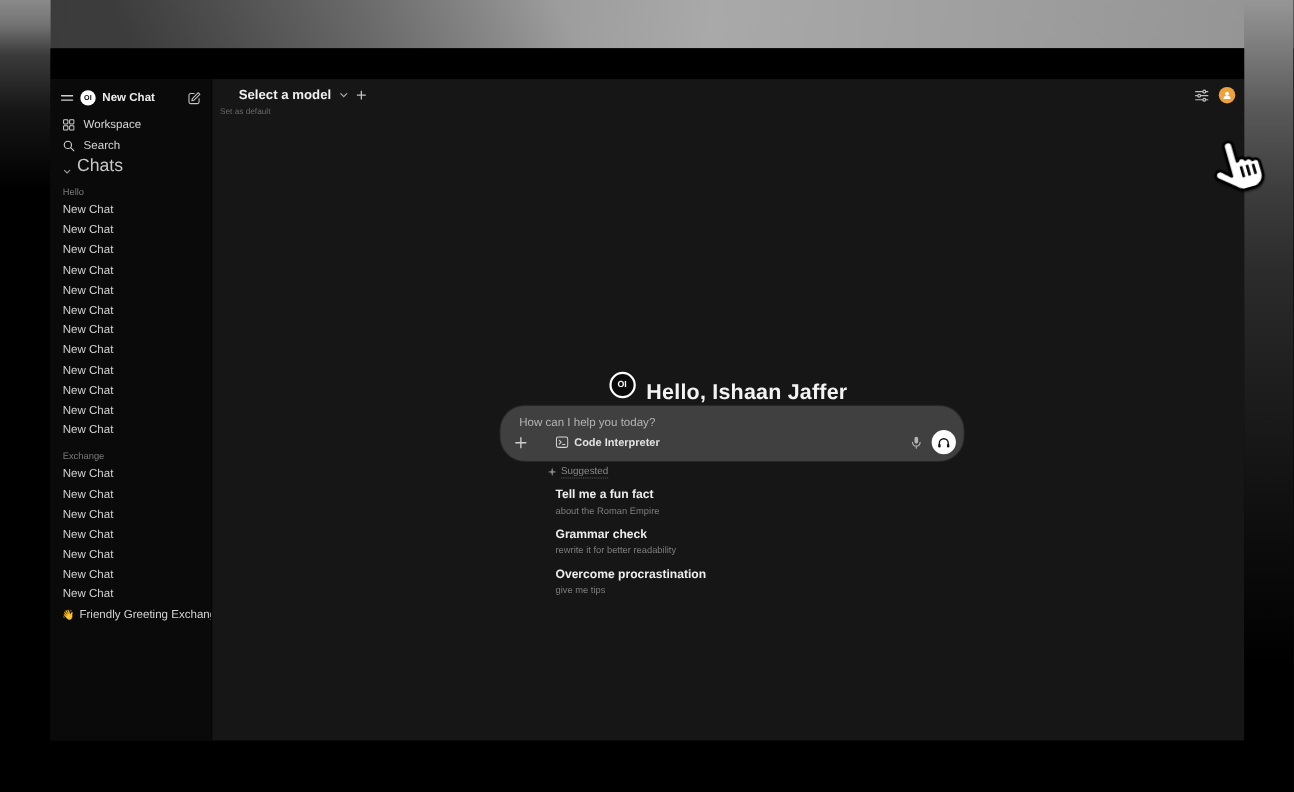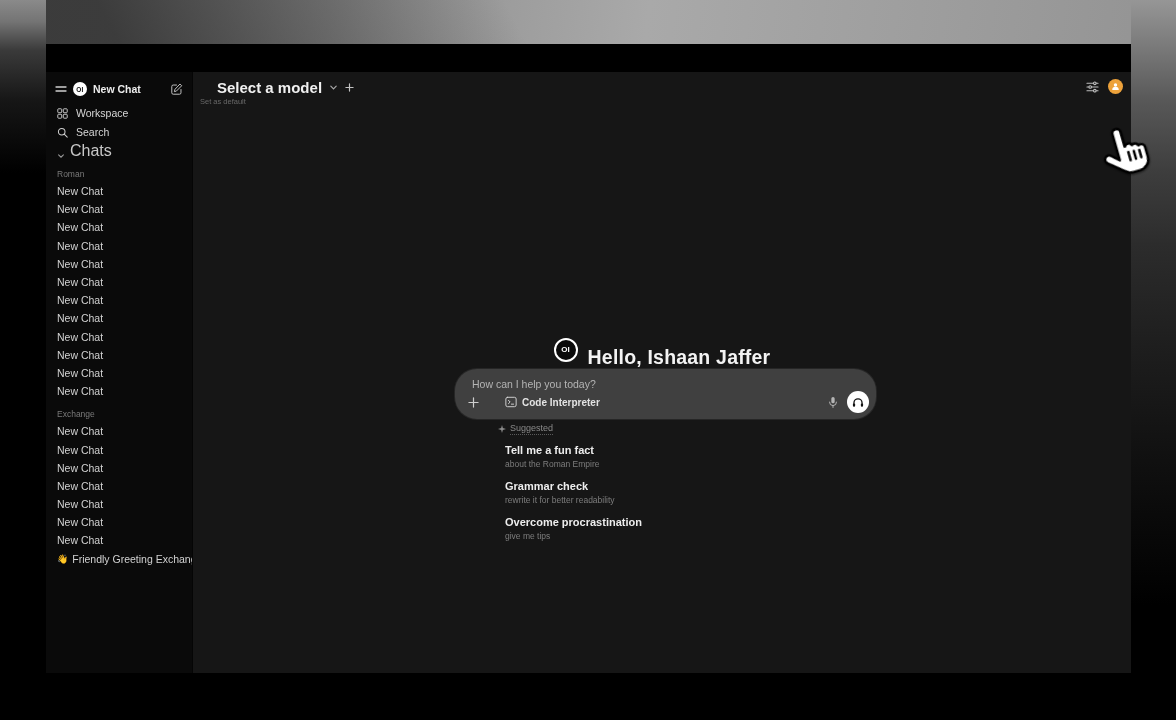--- a/index.html
+++ b/index.html
@@ -37,21 +37,21 @@
   .chats-row { display:flex; align-items:flex-end; gap:5px; height:14px; padding:0 11px;
     margin-top:8px; font-size:16px; color:#c8c8c8; }
   .group-label { font-size:8.5px; color:#7a7a7a; margin:9px 0 3px 11px; }
   .chat-item { display:flex; align-items:center; height:18.2px; padding:0 11px;
     font-size:10.5px; color:#d2d2d2; white-space:nowrap; overflow:hidden; }
   .pinned .emoji { color:#f5b036; font-size:9px; margin-right:4px; }
 
   
   .main { position:absolute; left:147px; top:28px; right:0; bottom:0; background:#161616; }
   .model-row { position:absolute; left:7px; top:7px; display:flex; align-items:center; gap:7px; }
-  .model-label { font-size:15px; font-weight:bold; color:#f0f0f0;padding-left:17px; }
+  .model-label { font-size:12px; font-weight:bold; color:#f0f0f0;padding-left:17px; }
   .set-default { position:absolute; left:7px; top:25px; font-size:7.5px; color:#686868; }
   .top-icons { position:absolute; top:7px; right:8px; display:flex; align-items:center; gap:9px; }
   .avatar { width:15px; height:15px; border-radius:50%; background:#eda23b;
     display:flex; align-items:center; justify-content:center; }
 
   .greeting { position:absolute; left:0; top:258px; width:100%;
     display:flex; align-items:center; justify-content:center; gap:10px; }
   .greet-logo { width:24px; height:24px; border-radius:50%; background:#0a0a0a;
     border:2.5px solid #fff; color:#fff; font-size:8px; font-weight:bold;
     display:flex; align-items:center; justify-content:center; }
@@ -137,21 +137,21 @@
     <div class="chats-row">
       <span class="icon">
         <svg width="8" height="8" viewBox="0 0 10 10" fill="none" stroke="#9a9a9a" stroke-width="1.3" stroke-linecap="round">
             <path d="M2 3.5l3 3 3-3"></path>
           </svg>
       </span>
       <span>Chats</span>
     </div>
 
     <div>
-      <div class="group-label">Roman</div>
+      <div class="group-label">Hello</div>
       <div>
 
       <div class="chat-item">New Chat</div>
           <div class="chat-item">New Chat</div>
           <div class="chat-item">New Chat</div>
           <div class="chat-item">New Chat</div>
           <div class="chat-item">New Chat</div>
           <div class="chat-item">New Chat</div>
           <div class="chat-item">New Chat</div>
           <div class="chat-item">New Chat</div>

